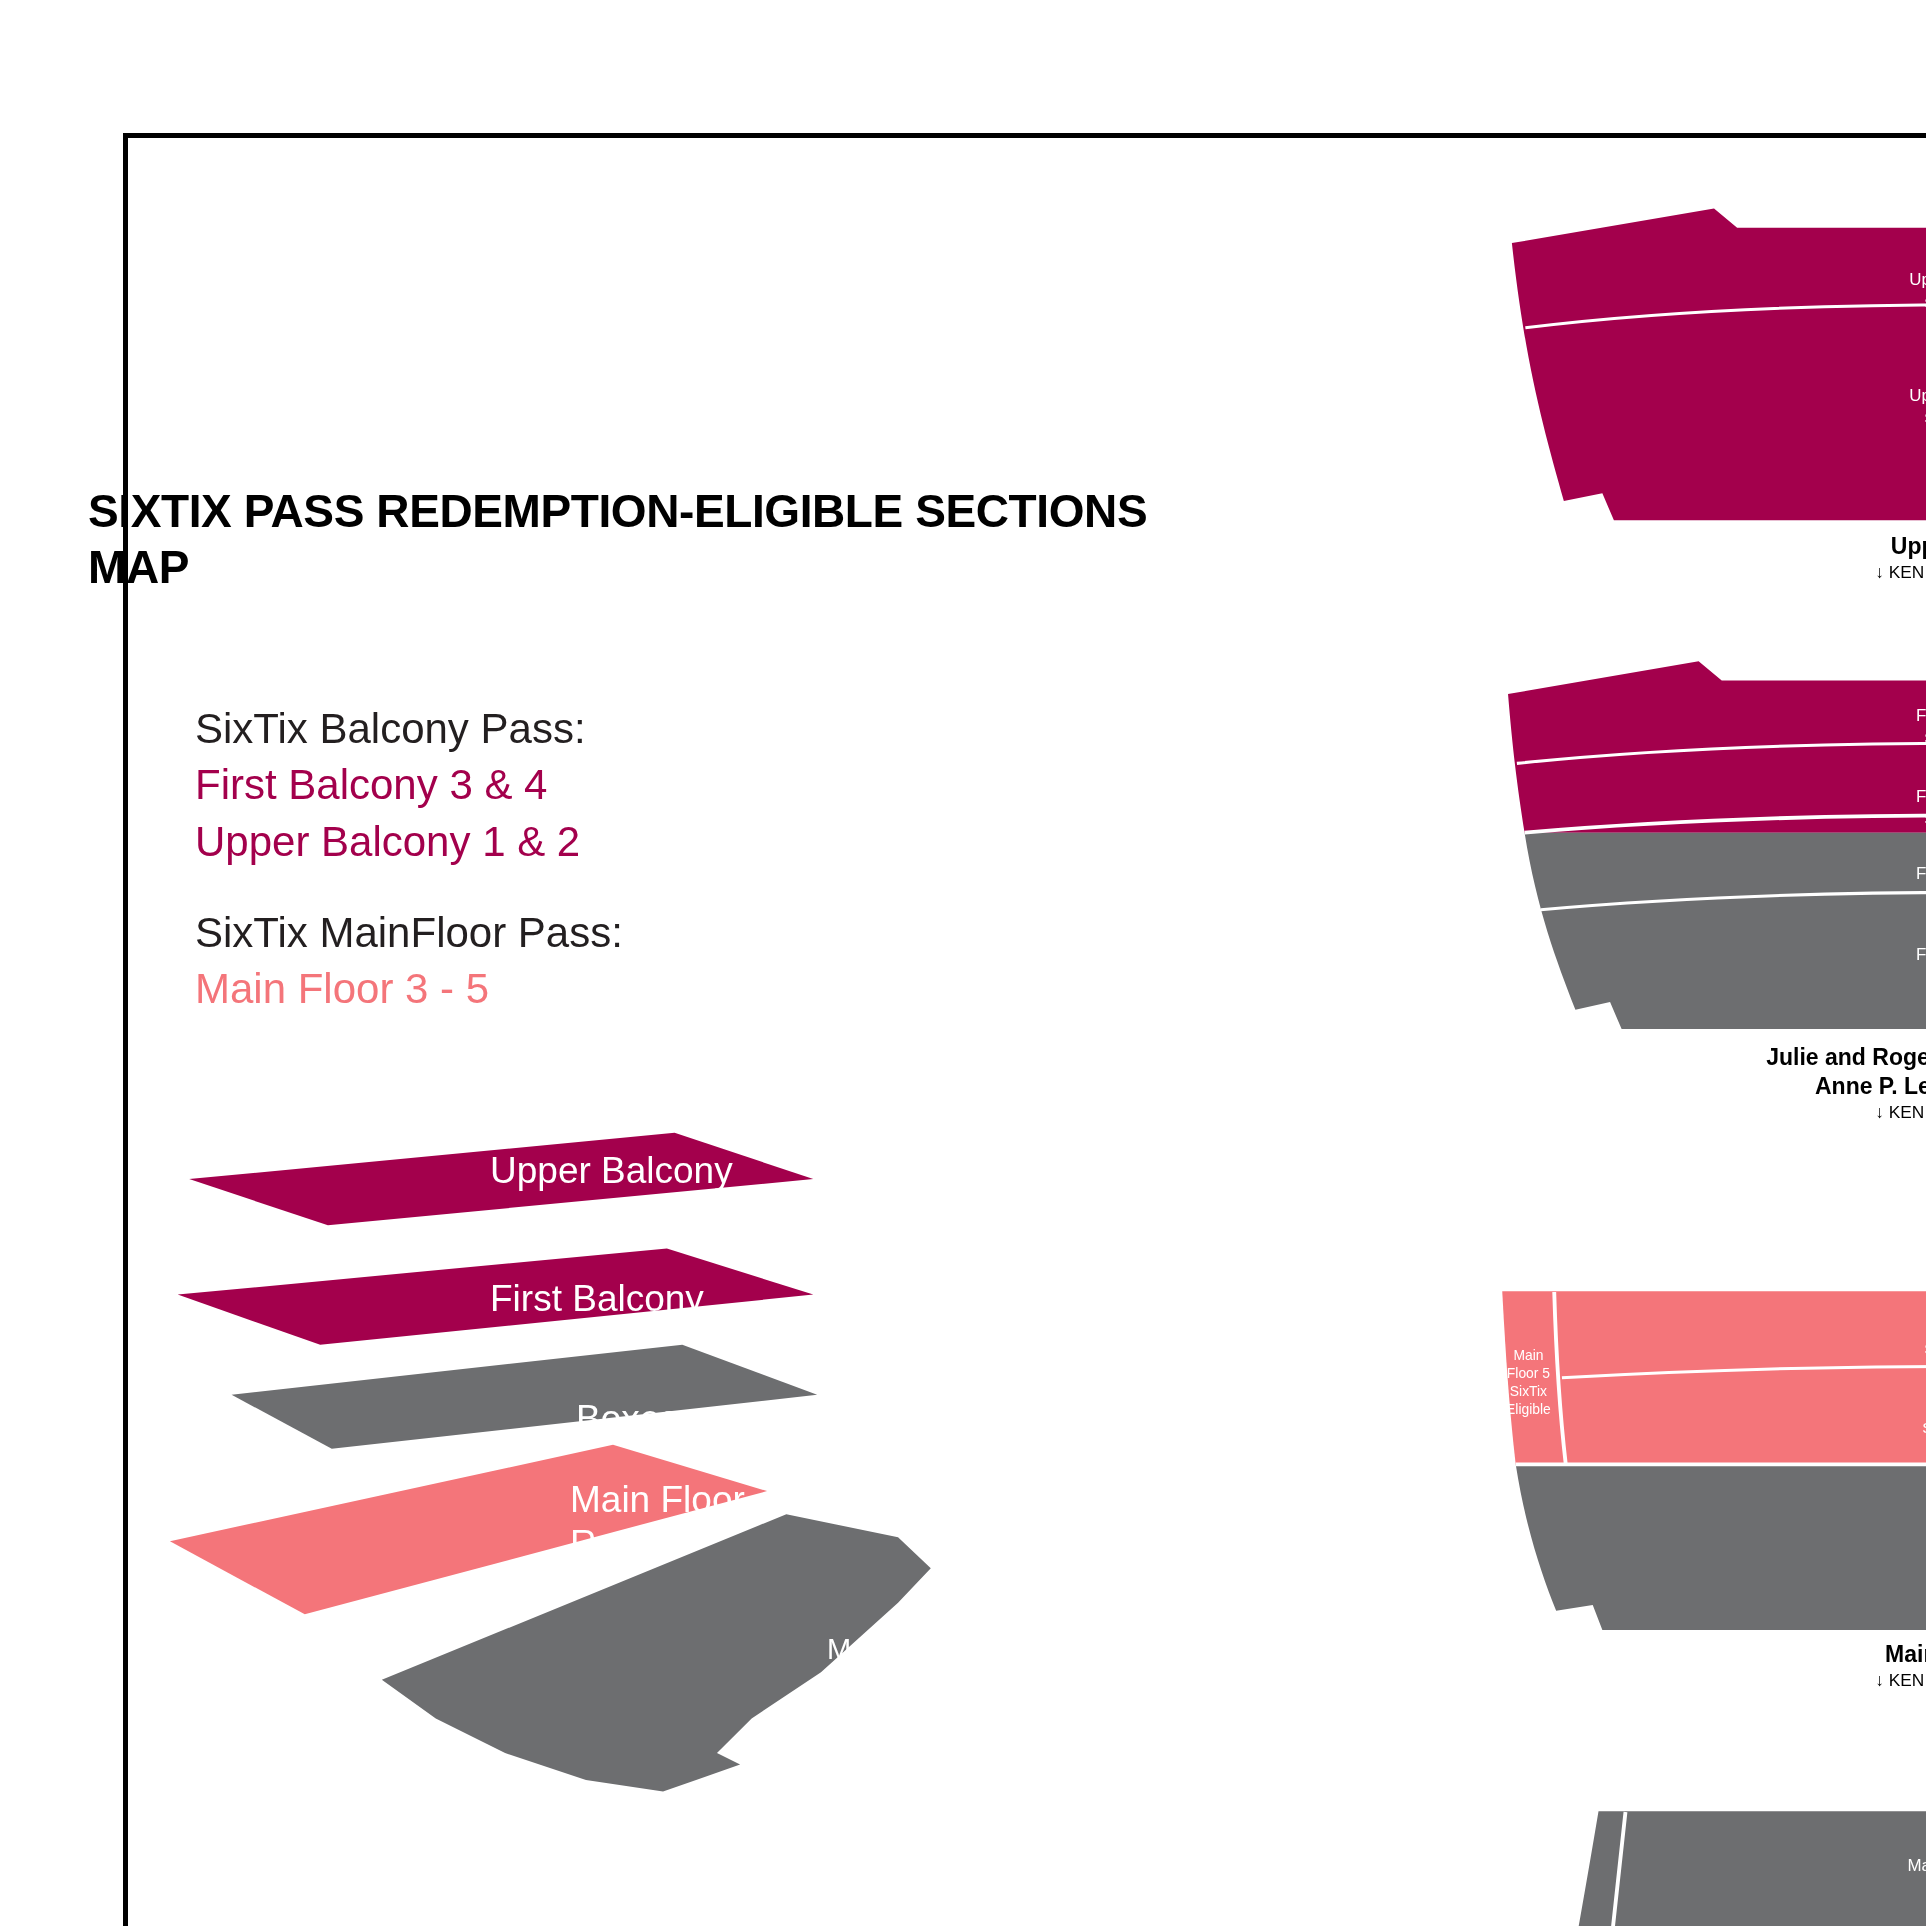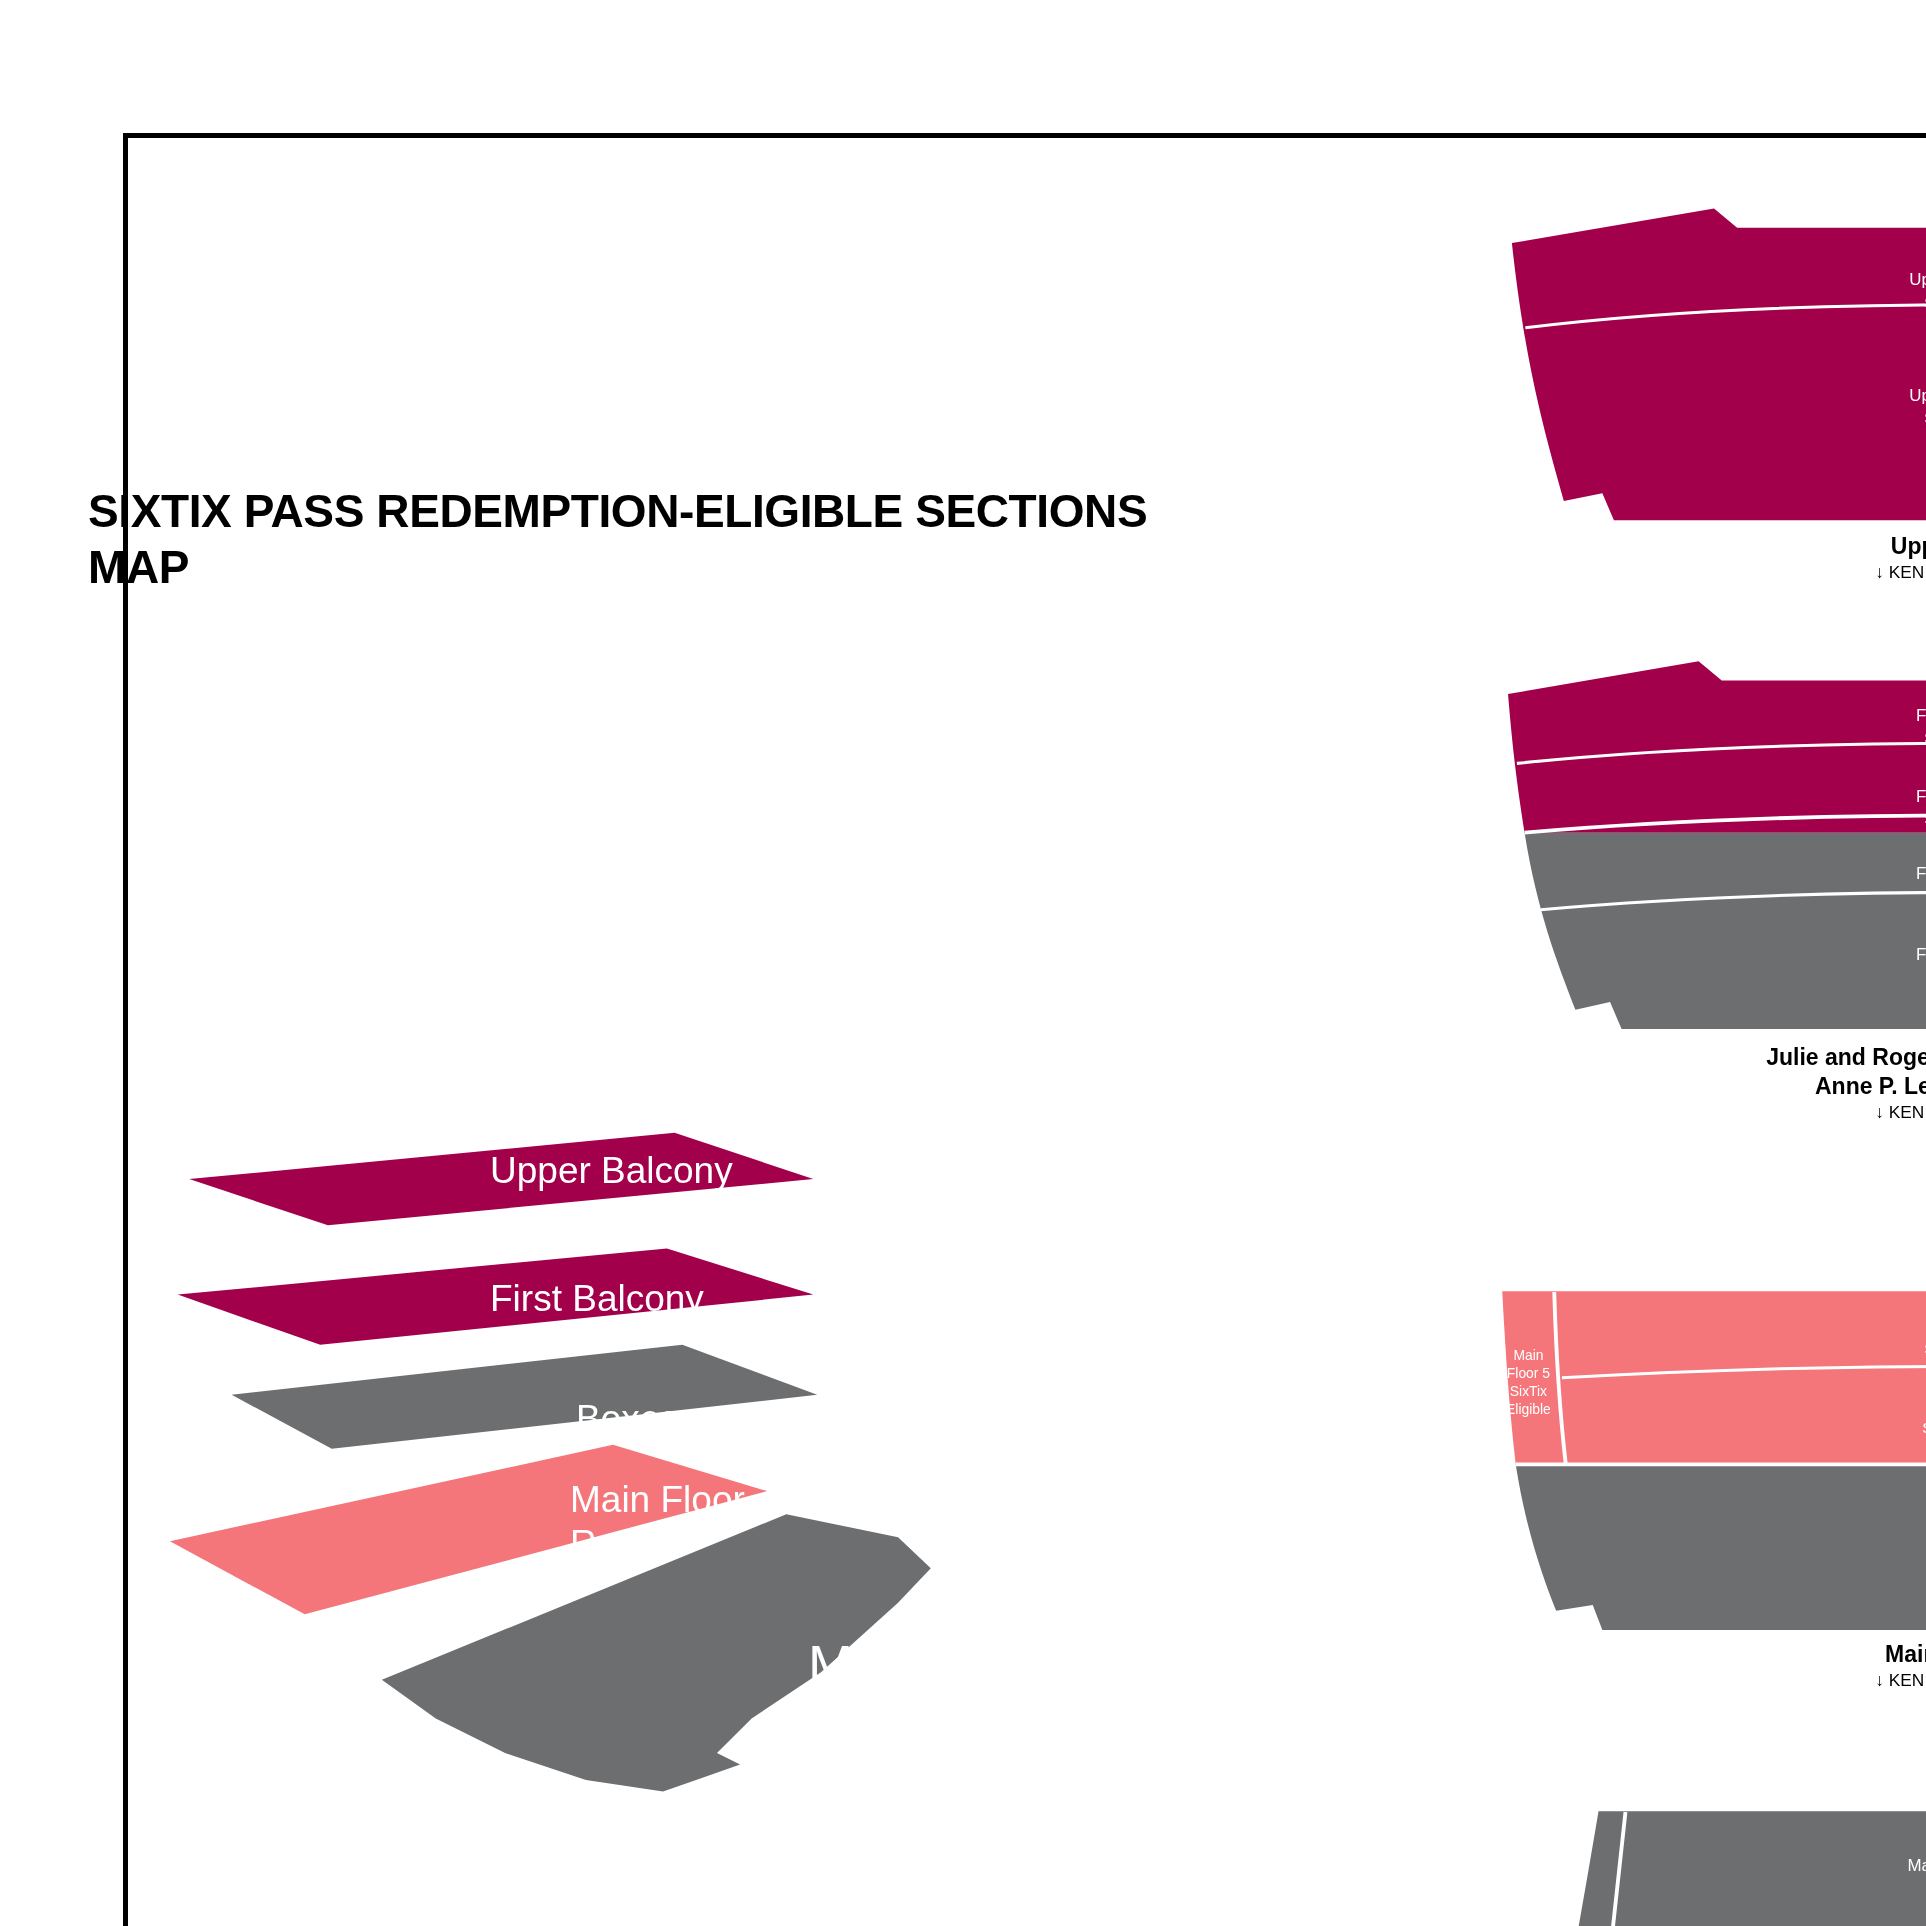--- a/index.html
+++ b/index.html
@@ -81,21 +81,21 @@
     font-size: 37px;
     font-family: "Liberation Sans", sans-serif;
     line-height: 1.2;
     white-space: pre-line;
     text-align: left;
   }
   .lbl-upper  { left: 324px;  top: 47px; }
   .lbl-first  { left: 324px;  top: 175px; }
   .lbl-boxes  { left: 410px; top: 275px; margin-top: 20px; }
   .lbl-mfr    { left: 404px; top: 376px; }
-  .lbl-mff    { left: 642px; top: 530px; font-size: 54px; }
+  .lbl-mff    { left: 661px; top: 530px; font-size: 29px; }
 
   
   .maps {
     position: absolute;
     left: 1483px;
     top: 185px;
     width: 978px;
     height: 1995px;
   }
   .map-block { position: absolute; width: 978px; }
@@ -129,20 +129,31 @@
 </style>
 </head>
 <body>
 
 <div class="page">
 
   <div class="border-frame"></div>
 
   <div class="title">SIXTIX PASS REDEMPTION-ELIGIBLE SECTIONS MAP</div>
 
+  <div class="legend">
+    <div class="legend-group">
+      <div class="legend-head">SixTix Balcony Pass:</div>
+      <div class="legend-line c-maroon">First Balcony 3 &amp; 4</div>
+      <div class="legend-line c-maroon">Upper Balcony 1 &amp; 2</div>
+    </div>
+    <div class="legend-group">
+      <div class="legend-head">SixTix MainFloor Pass:</div>
+      <div class="legend-line c-salmon">Main Floor 3 - 5</div>
+    </div>
+  </div>
 
   <div class="stack">
     <svg width="1310" height="809" viewBox="0 0 3400 2100" xmlns="http://www.w3.org/2000/svg">
 
       <polygon points="60,200 1320,80 1680,200 420,320" fill="#a3004c"></polygon>
 
       <polygon points="30,500 1300,380 1680,500 400,630" fill="#a3004c"></polygon>
 
       <polygon points="170,760 1340,630 1690,760 430,900" fill="#6d6e70"></polygon>
 

